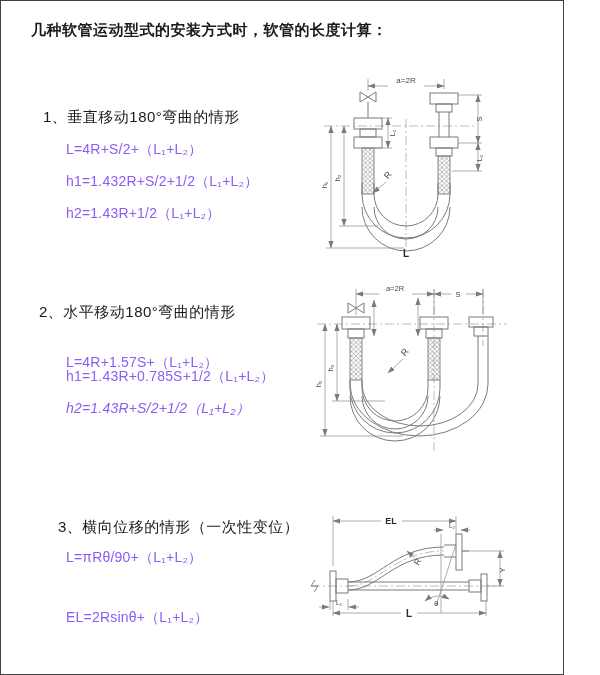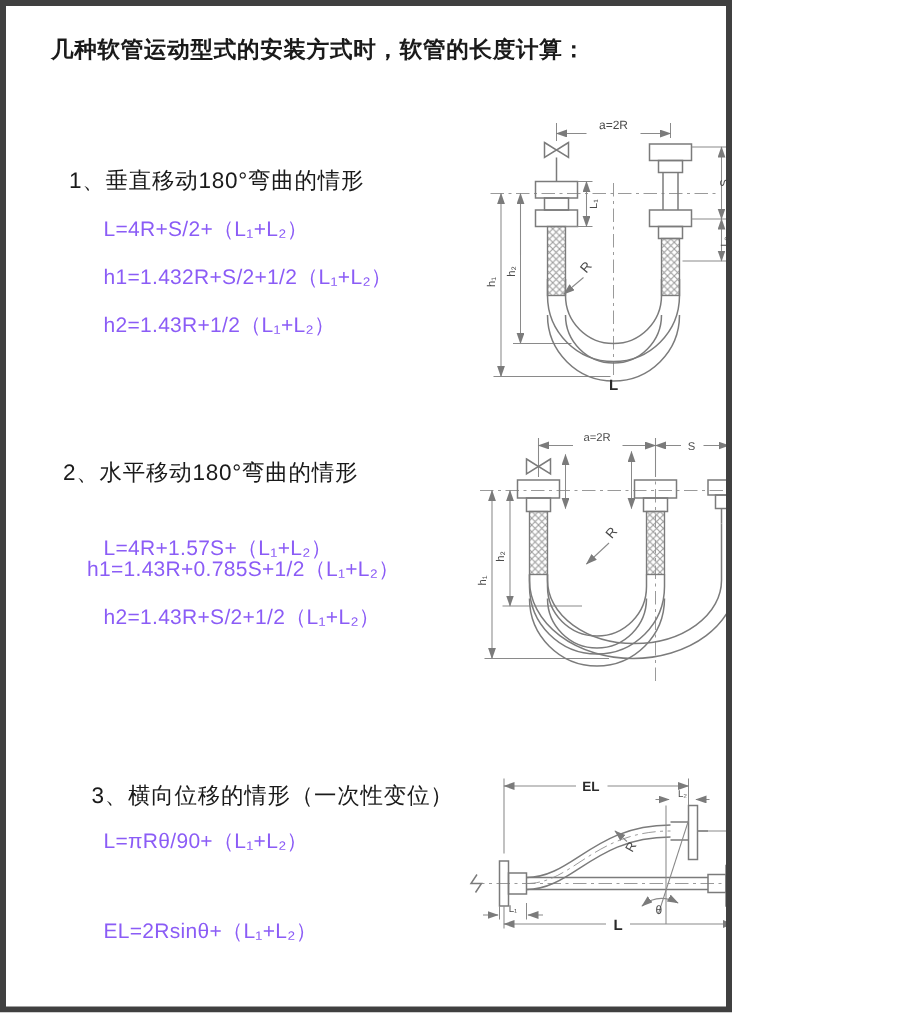--- a/index.html
+++ b/index.html
@@ -1,20 +1,20 @@
 <!DOCTYPE html>
 <html><head>
 <meta charset="utf-8">
 <style>
   html,body { margin:0; padding:0; background:#fff; }
   .page {
-    position:relative; width:488px; height:675px; background:#ffffff;
+    position:relative; width:564px; height:675px; background:#ffffff;
     font-family:"Liberation Sans","DejaVu Sans",sans-serif;
     color:#1a1a1a; overflow:hidden; box-sizing:border-box;
-    border:4px solid #404040;
+    border:1px solid #404040;
   }
   .tline { position:absolute; white-space:nowrap; }
   .title   { font-size:15px; font-weight:bold; letter-spacing:0.5px; }
   .heading { font-size:15px; font-weight:normal; letter-spacing:0.5px; }
   .formula { font-size:14px; font-weight:500; color:#8b5cf6; letter-spacing:0.2px; }
   svg { position:absolute; overflow:visible; }
   svg text { font-family:"Liberation Sans","DejaVu Sans",sans-serif; fill:#4a4a4a; }
   .main   { stroke:#7b7b7b; stroke-width:1;   fill:none; }
   .dim    { stroke:#8a8a8a; stroke-width:0.7; fill:none; }
   .cl     { stroke:#8f8f8f; stroke-width:0.6; fill:none; stroke-dasharray:9 3 2 3; }
@@ -28,22 +28,22 @@
 
   <div class="tline title" style="left:30px; top:20px;">几种软管运动型式的安装方式时，软管的长度计算：</div>
 
   <div class="tline heading" style="left:42px; top:107px;">1、垂直移动180°弯曲的情形</div>
   <div class="tline formula" style="left:65px; top:140px;">L=4R+S/2+（L₁+L₂）</div>
   <div class="tline formula" style="left:65px; top:172px;">h1=1.432R+S/2+1/2（L₁+L₂）</div>
   <div class="tline formula" style="left:65px; top:204px;">h2=1.43R+1/2（L₁+L₂）</div>
 
   <div class="tline heading" style="left:38px; top:302px;">2、水平移动180°弯曲的情形</div>
   <div class="tline formula" style="left:65px; top:353px;">L=4R+1.57S+（L₁+L₂）</div>
-  <div class="tline formula" style="left:54px; top:367px;">h1=1.43R+0.785S+1/2（L₁+L₂）</div>
-  <div class="tline formula" style="left:65px; top:399px;">h2=1.43R+S/2+1/2（L₁+L₂）</div>
+  <div class="tline formula" style="left:65px; top:367px;">h1=1.43R+0.785S+1/2（L₁+L₂）</div>
+  <div class="tline formula" style="left:65px; top:399px;font-style:italic;">h2=1.43R+S/2+1/2（L₁+L₂）</div>
 
   <div class="tline heading" style="left:42px; top:517px;margin-left:15px;">3、横向位移的情形（一次性变位）</div>
   <div class="tline formula" style="left:65px; top:548px;text-align:center;">L=πRθ/90+（L₁+L₂）</div>
   <div class="tline formula" style="left:65px; top:608px;">EL=2Rsinθ+（L₁+L₂）</div>
 
   <svg style="left:315px; top:72px;" width="270" height="190" viewBox="0 0 270 190">
     <defs>
       <marker id="d1ar" markerWidth="9" markerHeight="7" refX="7" refY="2.6" orient="auto-start-reverse" markerUnits="userSpaceOnUse">
         <path d="M0,0 L7.5,2.6 L0,5.2 Z" fill="#7b7b7b"></path>
       </marker>

